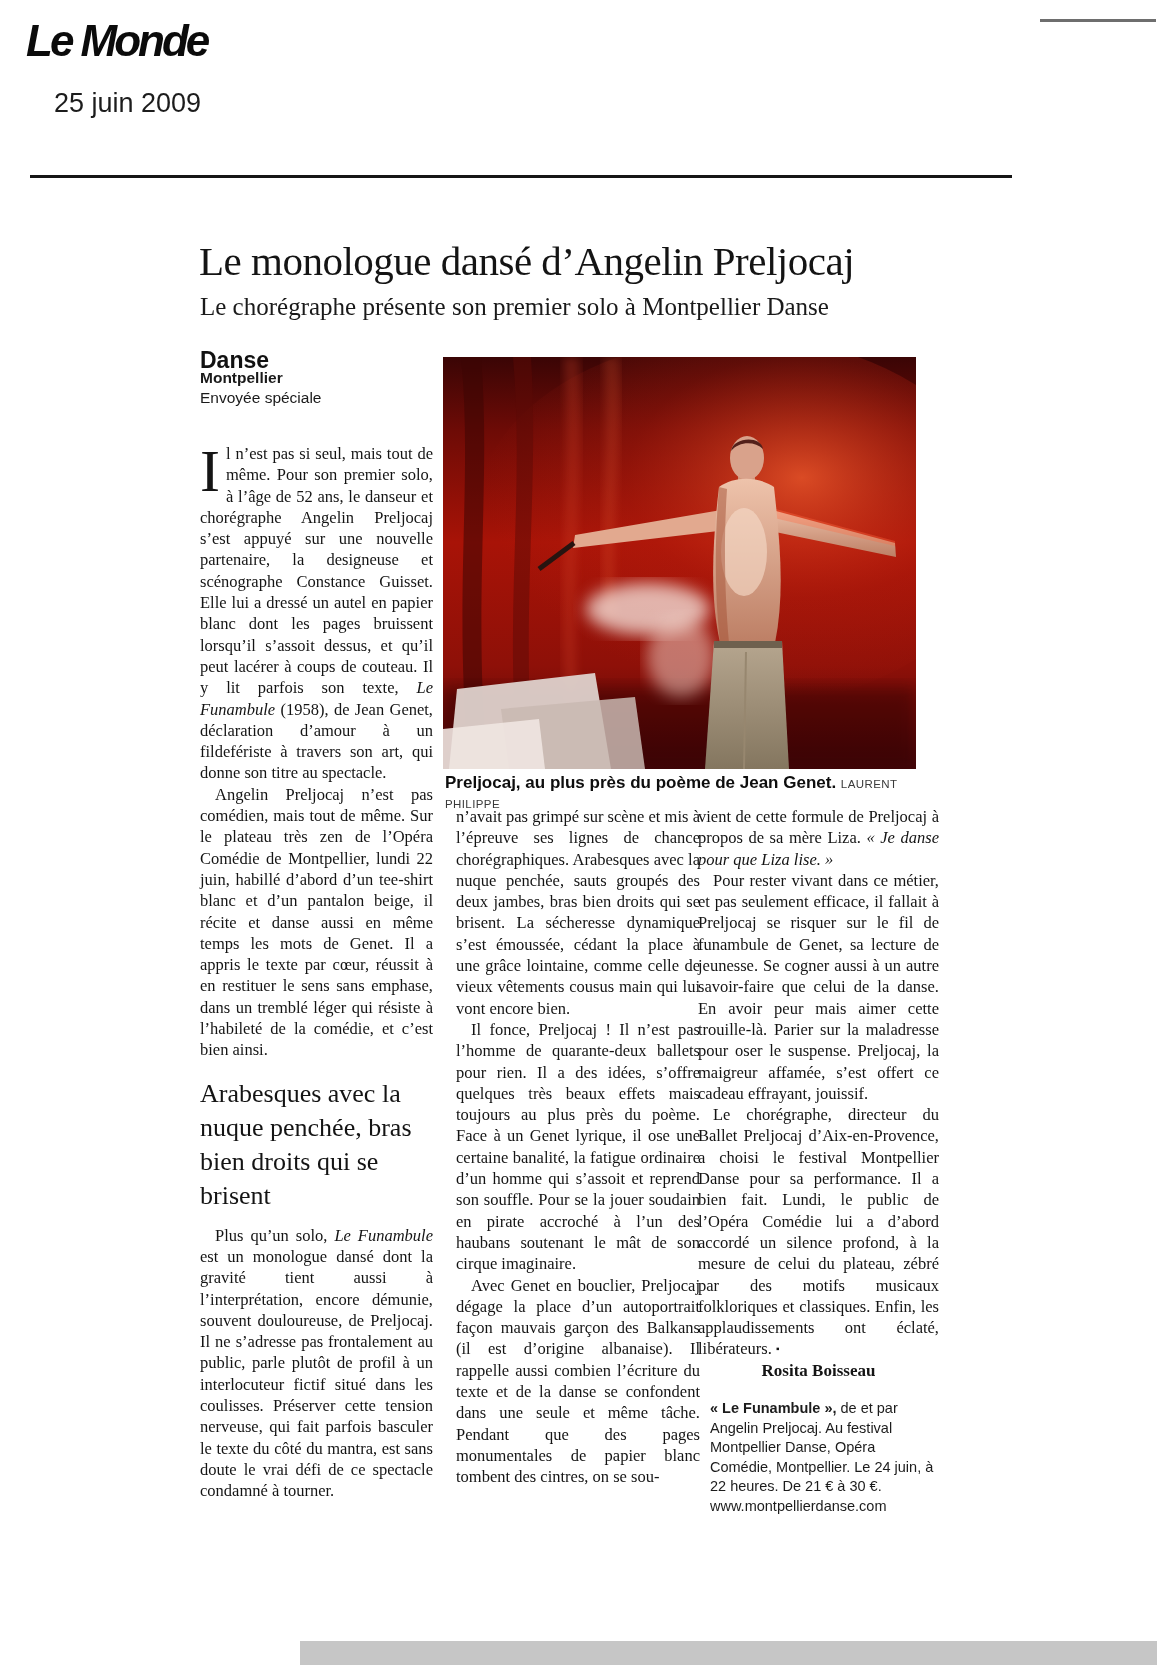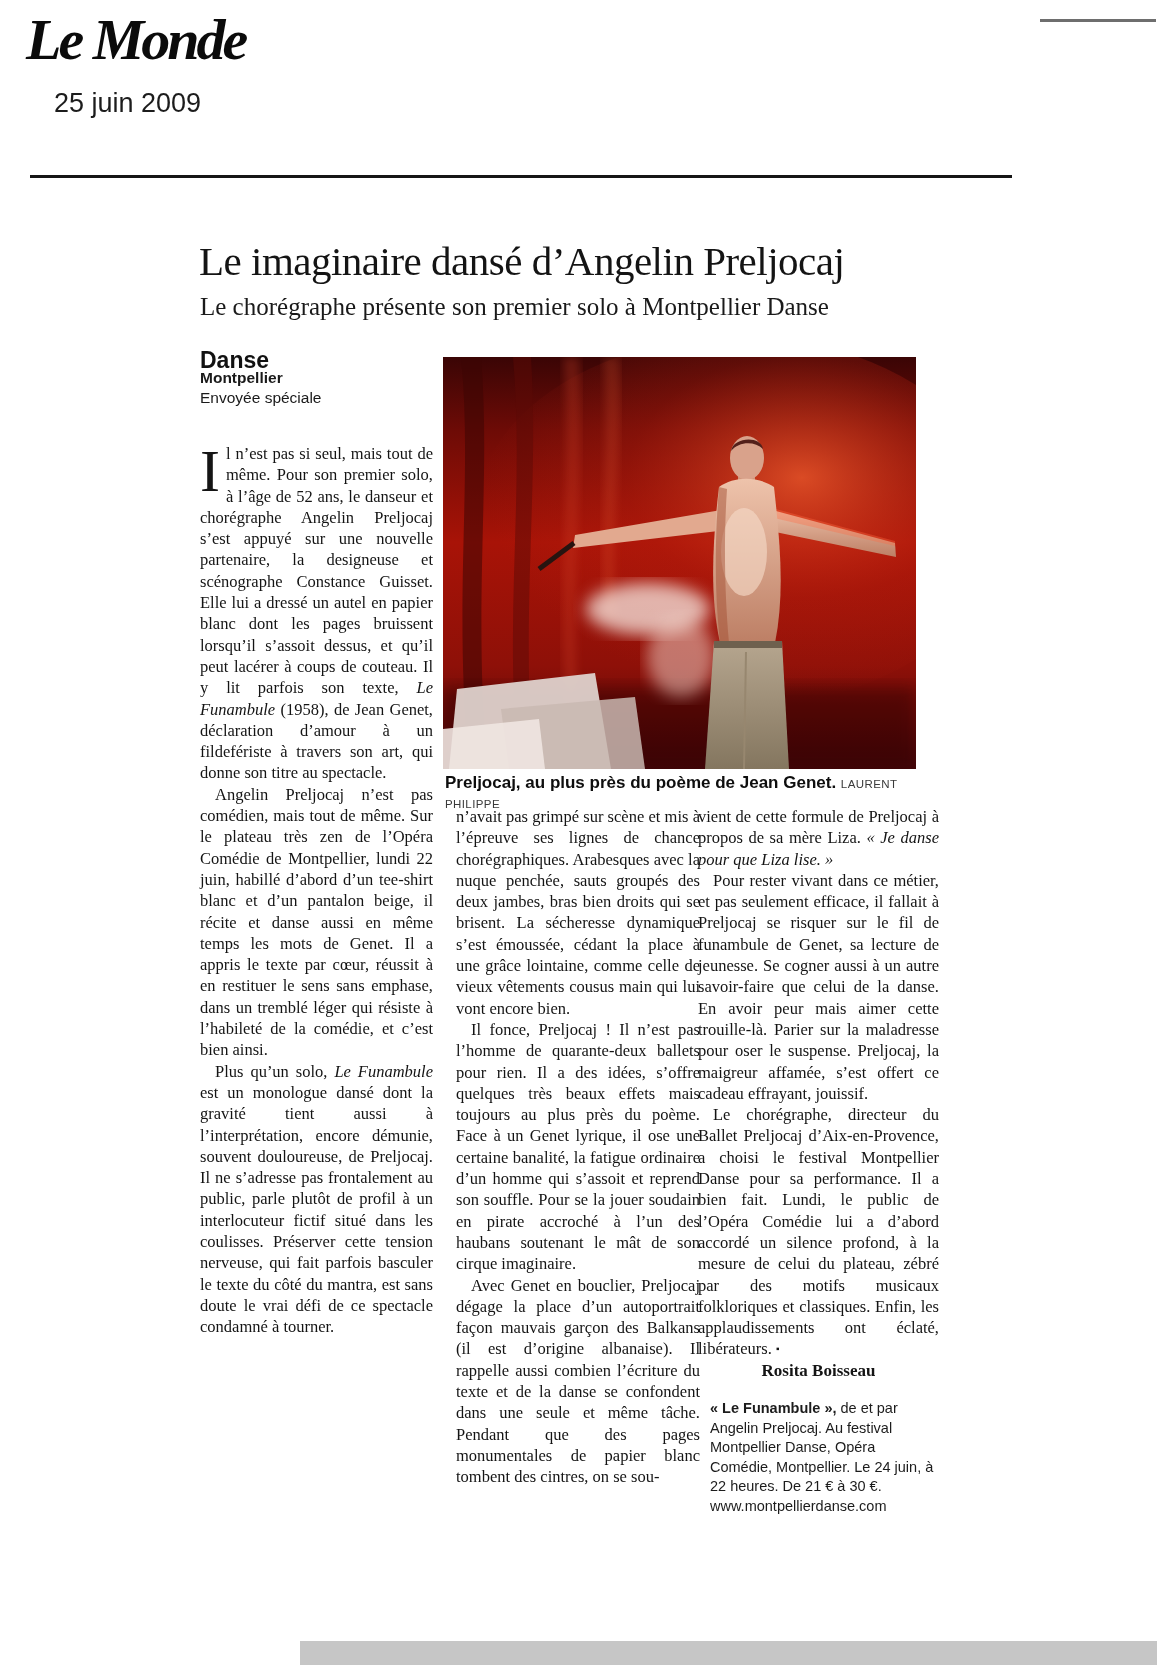--- a/index.html
+++ b/index.html
@@ -1,21 +1,21 @@
 <!DOCTYPE html>
 <html lang="fr"><head>
 <meta charset="utf-8">
 <style>
   html,body{margin:0;padding:0;background:#ffffff;}
   .page{position:relative;width:1157px;height:1665px;background:#ffffff;overflow:hidden;
         font-family:"Liberation Serif", serif;color:#1a1a1a;}
 
   
-  .logo{position:absolute;left:26px;top:6px;font-family:Liberation Serif, serif;
-        font-weight:bold;font-style:italic;font-size:58px;letter-spacing:-3px;color:#0b0b0b;}
+  .logo{position:absolute;left:26px;top:16px;font-family:Liberation Sans, sans-serif;
+        font-weight:bold;font-style:italic;font-size:44px;letter-spacing:-3px;color:#0b0b0b;}
   .date{position:absolute;left:54px;top:88px;font-family:"Liberation Sans", sans-serif;
         font-size:27px;color:#1c1c1c;}
   .rule-top-right{position:absolute;left:1040px;top:19px;width:116px;height:3px;background:#6e6e6e;}
   .rule-main{position:absolute;left:30px;top:175px;width:982px;height:3px;background:#151515;}
 
   
   .title{position:absolute;left:199px;top:238px;width:800px;font-size:41px;line-height:46px;
          letter-spacing:-0.5px;color:#141414;}
   .subtitle{position:absolute;left:200px;top:293px;width:780px;font-size:25px;color:#1a1a1a;}
   .rubric{position:absolute;left:200px;top:347px;font-family:"Liberation Sans", sans-serif;
@@ -54,21 +54,21 @@
 </head>
 <body>
 
 <div class="page">
 
   <div class="logo">Le Monde</div>
   <div class="date">25 juin 2009</div>
   <div class="rule-top-right"></div>
   <div class="rule-main"></div>
 
-  <div class="title">Le imaginaire dansé d’Angelin Preljocaj</div>
+  <div class="title">Le monologue dansé d’Angelin Preljocaj</div>
   <div class="subtitle">Le chorégraphe présente son premier solo à Montpellier Danse</div>
   <div class="rubric">Danse</div>
   <div class="dateline">
     <div class="city">Montpellier</div>
     <div>Envoyée spéciale</div>
   </div>
 
   <div class="photo">
     <svg width="473" height="412" viewBox="0 0 473 412">
       <defs>
@@ -140,20 +140,21 @@
     </svg>
   </div>
   <div class="caption">
     <span class="cap-bold">Preljocaj, au plus près du poème de Jean Genet.</span>
     <span class="credit">LAURENT PHILIPPE</span>
   </div>
 
   <div class="col col1">
     <p><span class="dropcap">I</span><span><span>l n’est pas si seul, mais tout de même. Pour son premier solo, à l’âge de 52 ans, le danseur et chorégraphe Angelin Preljocaj s’est appuyé sur une nouvelle partenaire, la designeuse et scénographe Constance Guisset. Elle lui a dressé un autel en papier blanc dont les pages bruissent lorsqu’il s’assoit dessus, et qu’il peut lacérer à coups de couteau. Il y lit parfois son texte, </span><span class="seg-i">Le Funambule</span><span> (1958), de Jean Genet, déclaration d’amour à un fildefériste à travers son art, qui donne son titre au spectacle.</span></span></p>
     <p class="indent">Angelin Preljocaj n’est pas comédien, mais tout de même. Sur le plateau très zen de l’Opéra Comédie de Montpellier, lundi 22 juin, habillé d’abord d’un tee-shirt blanc et d’un pantalon beige, il récite et danse aussi en même temps les mots de Genet. Il a appris le texte par cœur, réussit à en restituer le sens sans emphase, dans un tremblé léger qui résiste à l’habileté de la comédie, et c’est bien ainsi.</p>
+    <div class="subhead">Arabesques avec la nuque penchée, bras bien droits qui se brisent</div>
     <p class="indent"><span>Plus qu’un solo, </span><span class="seg-i">Le Funambule</span><span> est un monologue dansé dont la gravité tient aussi à l’interprétation, encore démunie, souvent douloureuse, de Preljocaj. Il ne s’adresse pas frontalement au public, parle plutôt de profil à un interlocuteur fictif situé dans les coulisses. Préserver cette tension nerveuse, qui fait parfois basculer le texte du côté du mantra, est sans doute le vrai défi de ce spectacle condamné à tourner.</span></p>
   </div>
 
   <div class="col col2">
     <p>n’avait pas grimpé sur scène et mis à l’épreuve ses lignes de chance chorégraphiques. Arabesques avec la nuque penchée, sauts groupés des deux jambes, bras bien droits qui se brisent. La sécheresse dynamique s’est émoussée, cédant la place à une grâce lointaine, comme celle de vieux vêtements cousus main qui lui vont encore bien.</p>
     <p class="indent">Il fonce, Preljocaj ! Il n’est pas l’homme de quarante-deux ballets pour rien. Il a des idées, s’offre quelques très beaux effets mais toujours au plus près du poème. Face à un Genet lyrique, il ose une certaine banalité, la fatigue ordinaire d’un homme qui s’assoit et reprend son souffle. Pour se la jouer soudain en pirate accroché à l’un des haubans soutenant le mât de son cirque imaginaire.</p>
     <p class="indent">Avec Genet en bouclier, Preljocaj dégage la place d’un autoportrait façon mauvais garçon des Balkans (il est d’origine albanaise). Il rappelle aussi combien l’écriture du texte et de la danse se confondent dans une seule et même tâche. Pendant que des pages monumentales de papier blanc tombent des cintres, on se sou-</p>
   </div>
 
   <div class="col col3">

